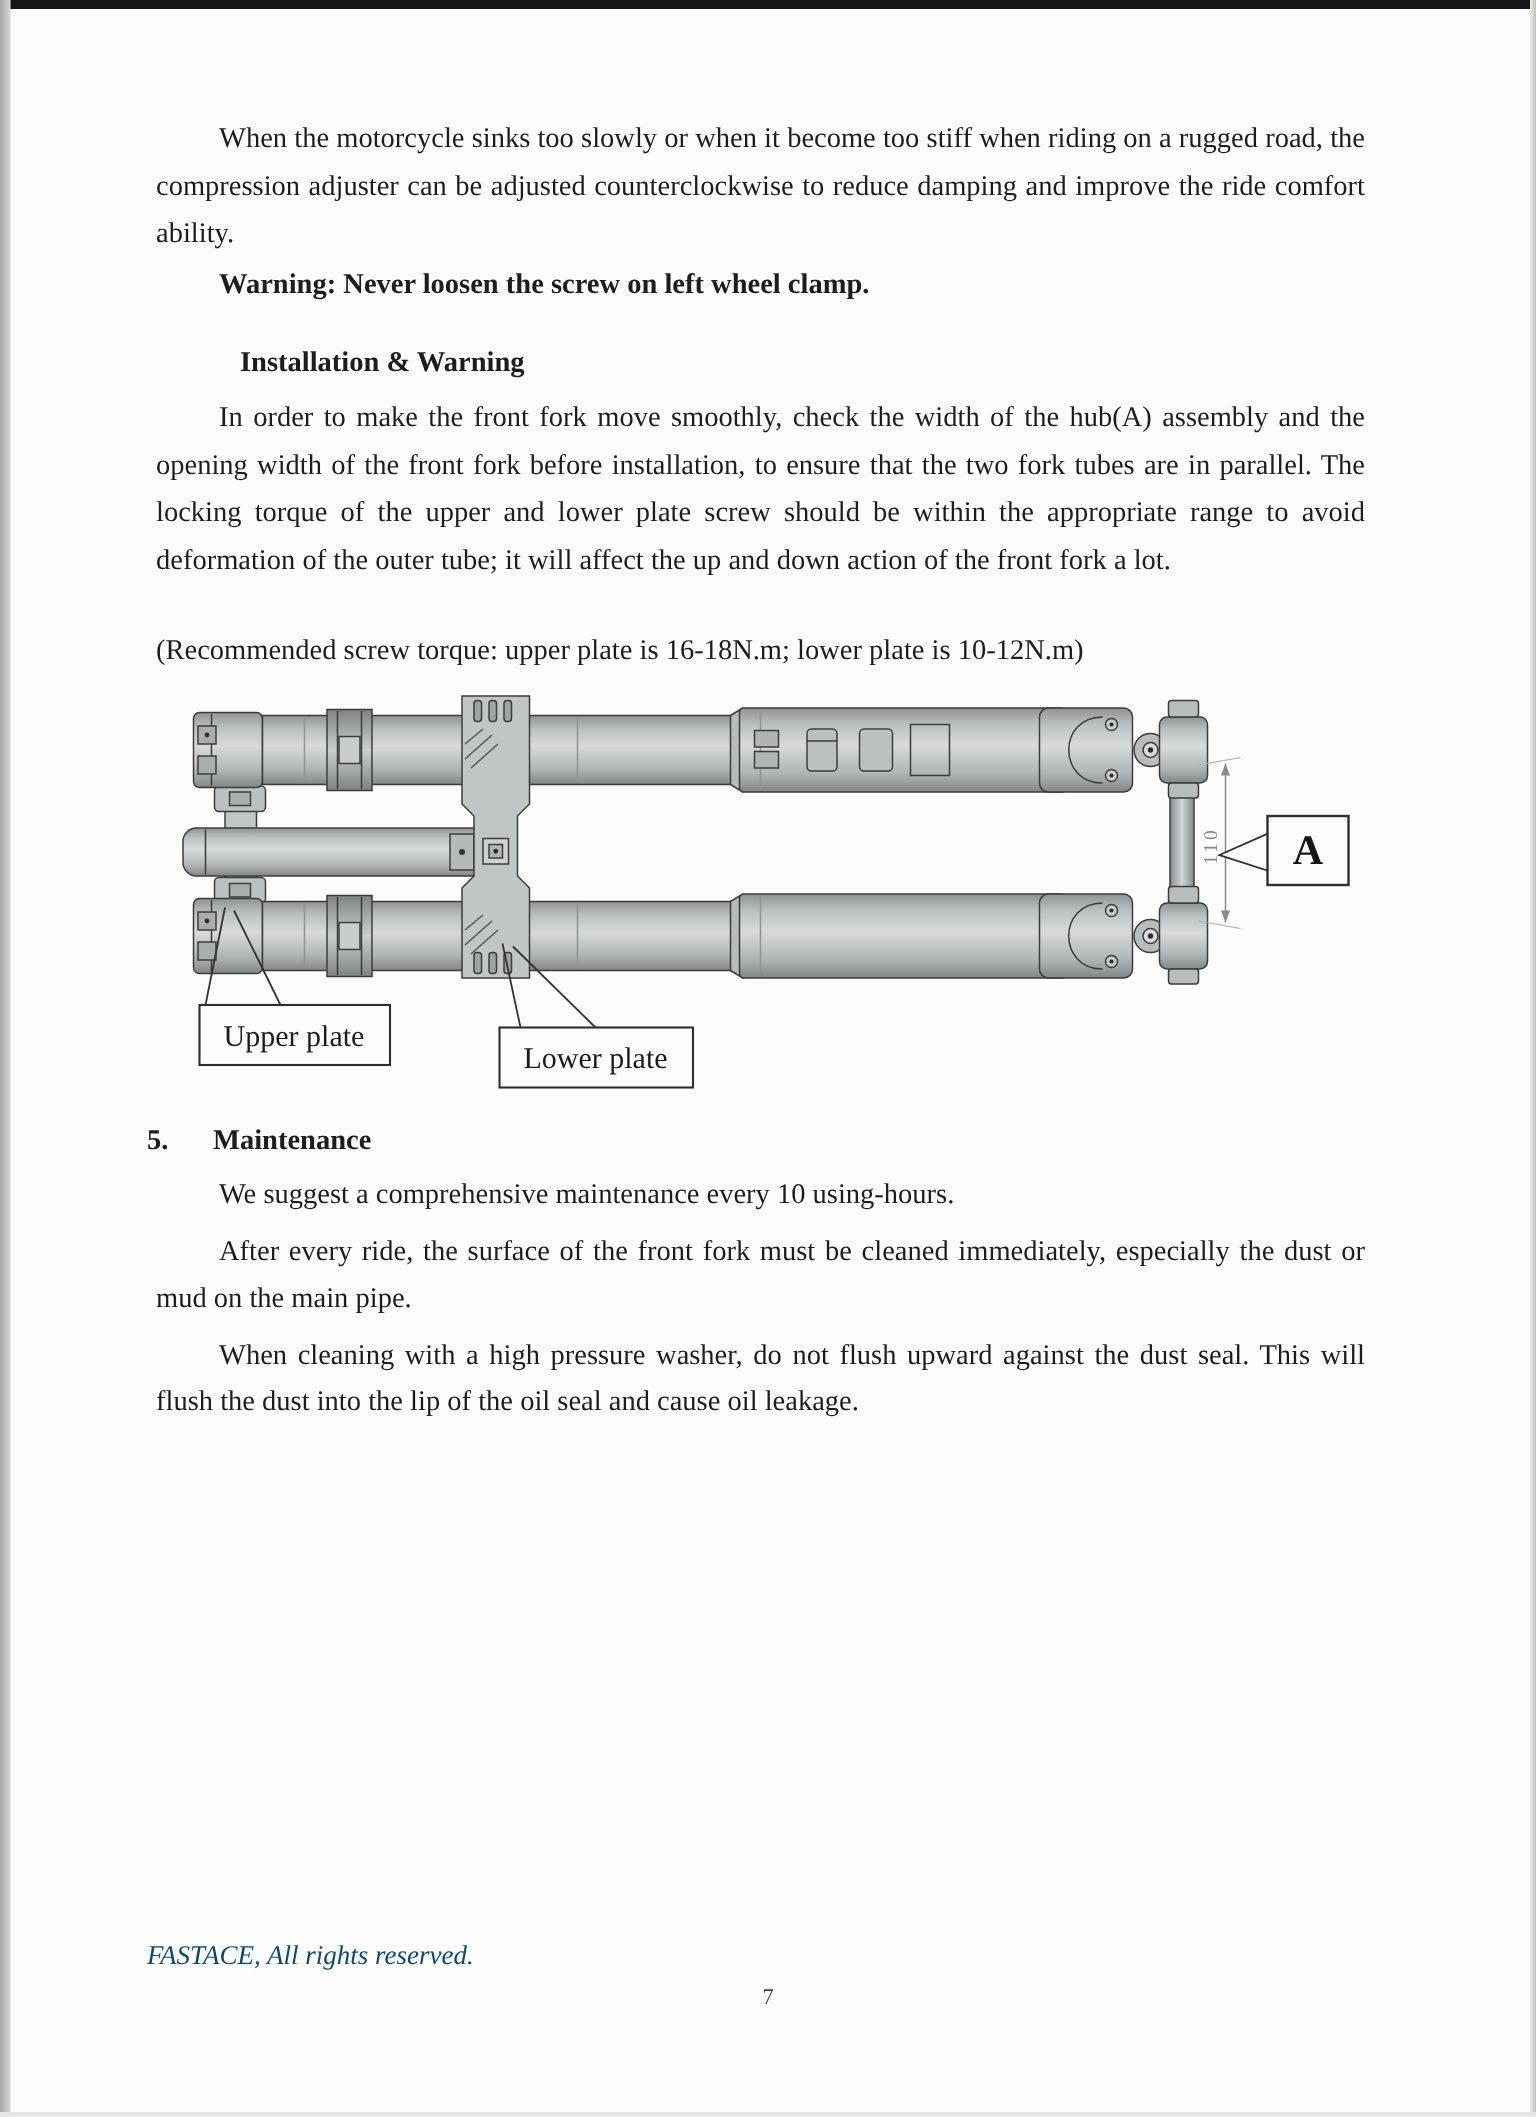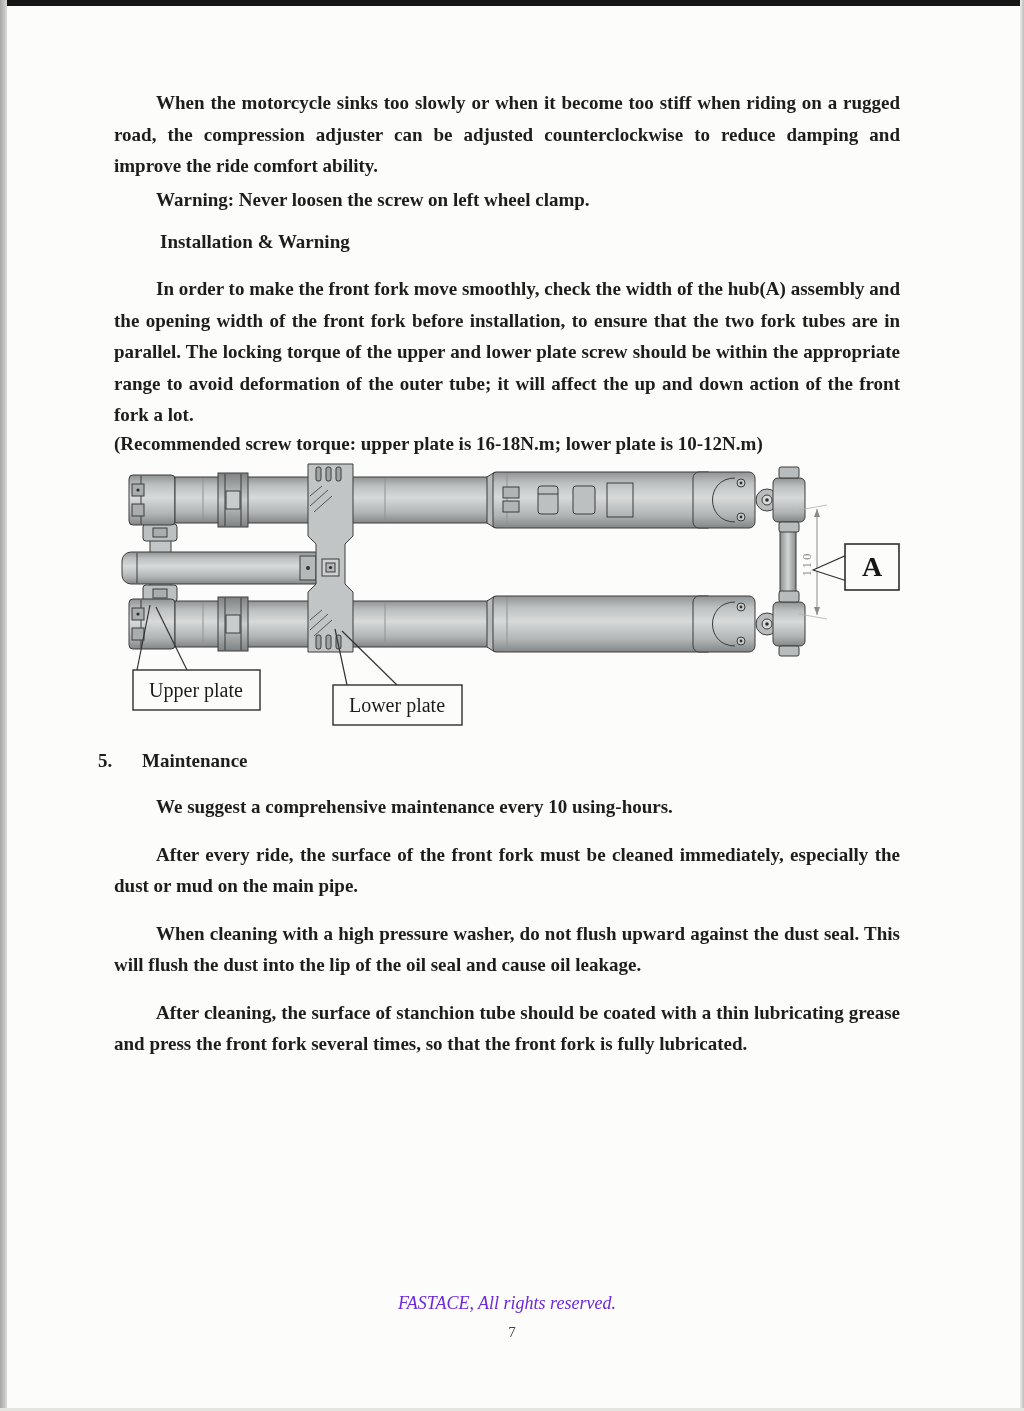--- a/index.html
+++ b/index.html
@@ -14,29 +14,29 @@
   .edge-top{position:absolute;top:0;left:0;width:1024px;height:6px;background:#161616;}
   .edge-left{position:absolute;top:0;left:0;width:7px;height:1411px;background:linear-gradient(to right,#a6a6a4,#d9d9d6);}
   .edge-right{position:absolute;top:0;right:0;width:4px;height:1411px;background:linear-gradient(to left,#bdbdbb,#efefec);}
   .edge-bottom{position:absolute;bottom:0;left:0;width:1024px;height:3px;background:#e4e4e1;}
 
   .text-block{
     position:absolute;left:98px;width:818px;
     font-size:19px;line-height:31.5px;
     text-align:justify;
   }
-  .text-block p{margin:16px;text-indent:42px;font-weight:bold;}
+  .text-block p{margin:6px;text-indent:42px;}
   .text-block p.no-indent{text-indent:0;}
   .bold{font-weight:bold;}
   .heading-line{position:absolute;left:140px;font-size:19px;line-height:31.5px;font-weight:bold;margin-left:20px;}
   .maint-heading{position:absolute;left:98px;font-size:19px;line-height:31.5px;font-weight:bold;}
   .maint-heading .num{display:inline-block;width:44px;}
   .footer-line{
     position:absolute;left:98px;width:818px;top:1293px;
-    font-size:18px;font-style:italic;text-align:center;color:#6d28d9;
+    font-size:18px;font-style:italic;text-align:left;color:#0c4a6e;
   }
   .page-number{
     position:absolute;left:0;width:1024px;top:1324px;
     font-size:15px;text-align:center;color:#444;
   }
   .diagram-wrap{position:absolute;left:95px;top:452px;width:830px;height:292px;}
   svg text{font-family:"Liberation Serif", serif;}
 </style>
 </head>
 <body>
@@ -225,18 +225,17 @@
   </div>
 
   <div class="maint-heading" style="top:745px">
     <span class="num">5.</span><span>Maintenance</span>
   </div>
 
   <div class="text-block" style="top:775px">
     <p>We suggest a comprehensive maintenance every 10 using-hours.</p>
     <p>After every ride, the surface of the front fork must be cleaned immediately, especially the dust or mud on the main pipe.</p>
     <p>When cleaning with a high pressure washer, do not flush upward against the dust seal. This will flush the dust into the lip of the oil seal and cause oil leakage.</p>
-    <p>After cleaning, the surface of stanchion tube should be coated with a thin lubricating grease and press the front fork several times, so that the front fork is fully lubricated.</p>
   </div>
 
   <div class="footer-line">FASTACE, All rights reserved.</div>
   <div class="page-number">7</div>
 </div>
 
 </body></html>

